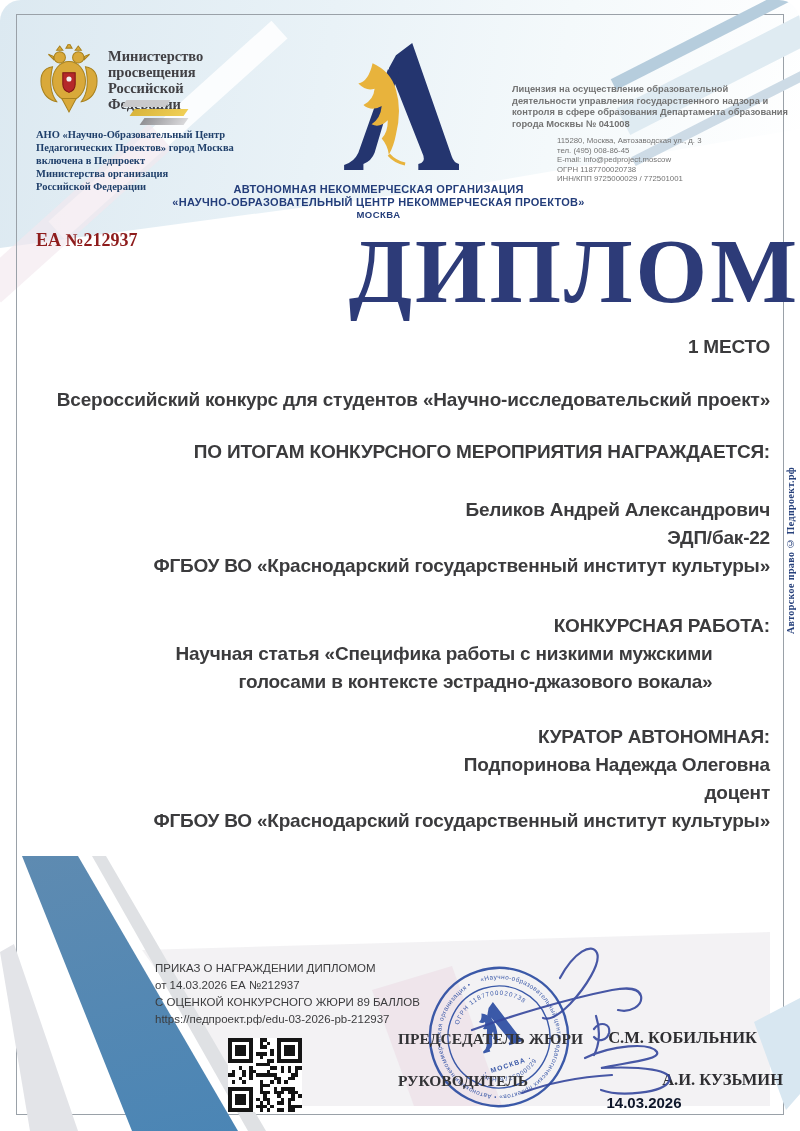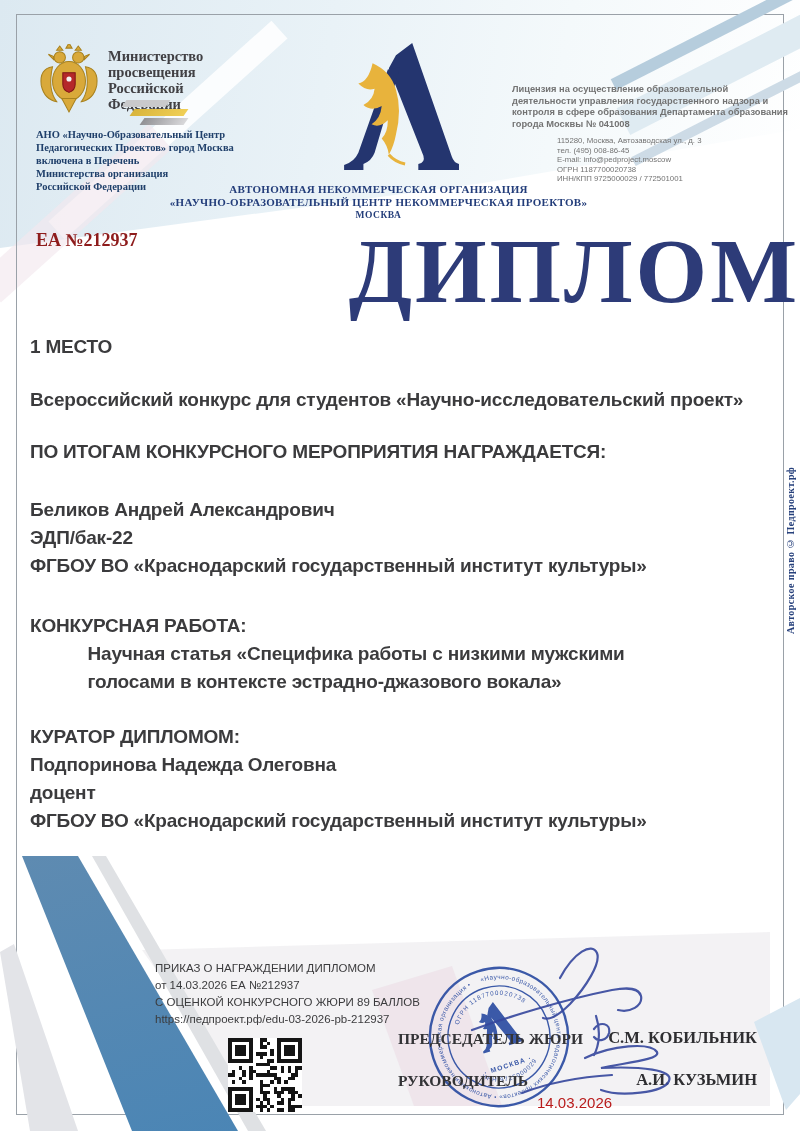--- a/index.html
+++ b/index.html
@@ -1,17 +1,17 @@
 <!DOCTYPE html>
 <html><head>
 <meta charset="utf-8">
 <style>
   html,body{margin:0;padding:0;background:#ffffff;}
   #page{position:relative;width:800px;height:1131px;overflow:hidden;background:#ffffff;
-        font-family:"Liberation Sans",sans-serif;}
+        font-family:"Liberation Sans",sans-serif;border-radius:21px;}
   
   .abs{position:absolute;}
   #bg-top{left:0;top:0;width:800px;height:248px;z-index:0;
      background:linear-gradient(100deg,#dce9f1 0%,#e9f2f7 40%,#f4f9fb 68%,#ffffff 100%);
      clip-path:polygon(0 0,100% 0,100% 52%,60% 74%,0 100%);}
   .streak{background:#ffffff;opacity:.85;z-index:0;}
   #streak-1{left:18px;top:118px;width:300px;height:24px;transform:rotate(-42deg);}
   #streak-2{left:-40px;top:196px;width:230px;height:34px;transform:rotate(-42deg);background:#f3e8ee;opacity:.65;}
   .tr-stripe{z-index:2;}
   #tr-stripe-1{left:596px;top:6px;width:320px;height:12px;background:#b6cddd;transform:rotate(-27deg);}
@@ -41,50 +41,50 @@
   #chev-1{width:44px;margin-left:12px;background:#c9c9cb;}
   #chev-2{width:54px;margin-left:20px;height:8px;margin-top:2px;background:linear-gradient(90deg,#d8b43c,#f0cf56);}
   #chev-3{width:44px;margin-left:30px;margin-top:2px;background:linear-gradient(90deg,#909094,#d9d9db);}
   #ano-note{left:36px;top:128px;z-index:3;color:#20406b;font-family:"Liberation Serif",serif;
      font-weight:bold;font-size:10.5px;line-height:13px;}
   #center-logo{left:338px;top:40px;z-index:3;}
   #license{left:512px;top:84px;width:276px;z-index:3;color:#737373;font-family:Liberation Sans, sans-serif;}
   #license-par{font-size:9.3px;line-height:11.5px;font-weight:bold;}
   #license-contacts{margin-top:6px;font-size:7.8px;line-height:9.5px;margin-left:45px;}
   #org-name{left:0;top:183px;width:757px;text-align:center;z-index:3;color:#233d7a;
-     font-family:Liberation Serif, serif;font-weight:bold;}
+     font-family:Liberation Sans, sans-serif;font-weight:bold;}
   .org-l1{font-size:11px;line-height:13px;letter-spacing:.3px;}
   .org-l3{font-size:9.5px;line-height:12px;letter-spacing:.5px;}
   #diploma-number{left:36px;top:230px;z-index:3;color:#8e1c1c;font-family:"Liberation Serif",serif;
      font-weight:bold;font-size:18px;}
   #diploma-title{left:0;top:218px;width:800px;text-align:right;z-index:3;color:#2d3b78;
      font-family:"Liberation Serif",serif;font-weight:bold;font-size:92px;letter-spacing:3px;}
   
-  #body-block{left:30px;top:336px;width:740px;z-index:3;text-align:left;color:#3b3b3d;
+  #body-block{left:30px;top:336px;width:740px;z-index:3;text-align:right;color:#3b3b3d;
      font-weight:bold;font-size:19px;letter-spacing:-0.2px;}
   #body-block .line{white-space:nowrap;}
   #place-line{margin-bottom:31px;}
   #competition-line{margin-bottom:30px;}
   #awarded-line{margin-bottom:33px;}
   .stack{line-height:28px;}
   #recipient-block{margin-bottom:32px;}
   #work-block{margin-bottom:27px;}
   #work-title{max-width:625px;margin:0 auto;white-space:normal;}
   
   #order-block{left:155px;top:960px;z-index:3;color:#3b3b3d;font-weight:normal;font-size:11.5px;line-height:17px;}
   #qr-code{left:228px;top:1038px;z-index:3;}
   .sig-label{z-index:4;color:#333336;font-family:"Liberation Serif",serif;font-weight:bold;font-size:15.5px;}
   #chair-label{left:398px;top:1030px;}
   #head-label{left:398px;top:1072px;}
   .sig-name{z-index:4;color:#2e2e31;font-family:"Liberation Serif",serif;font-weight:bold;font-size:16.5px;
      width:220px;text-align:right;}
   #chair-name{left:537px;top:1028px;}
-  #head-name{left:537px;top:1070px;}
-  #sign-date{left:537px;top:1094px;width:214px;text-align:left;z-index:4;color:#b91c1c;
-     font-weight:normal;font-size:15px;}
+  #head-name{left:563px;top:1070px;}
+  #sign-date{left:537px;top:1094px;width:214px;text-align:center;z-index:4;color:#0f172a;
+     font-weight:bold;font-size:15px;}
   #stamp{left:424px;top:962px;z-index:3;opacity:.92;}
   #signatures{left:0;top:0;z-index:5;pointer-events:none;}
   #copyright{right:4px;top:420px;height:260px;z-index:3;color:#27417c;
      font-family:"Liberation Serif",serif;font-weight:bold;font-size:10px;letter-spacing:.4px;
      writing-mode:vertical-rl;transform:rotate(180deg);text-align:center;}
 </style>
 </head>
 <body>
 
 <div id="page">
@@ -129,21 +129,21 @@
   </div>
   <div id="chevrons" class="abs">
     <span id="chev-1"></span>
       <span id="chev-2"></span>
       <span id="chev-3"></span>
   </div>
 
   <div id="ano-note" class="abs">
     <div>АНО «Научно-Образовательный Центр</div>
     <div>Педагогических Проектов» город Москва</div>
-    <div>включена в Перечень</div>
+    <div>включена в Педпроект</div>
     <div>Министерства организация</div>
     <div>Российской Федерации</div>
   </div>
 
   <svg id="center-logo" class="abs" width="122" height="134" viewBox="0 0 120 130">
     <path d="M57,14 L73,2 L112,114 Q114,120 119,121 L119,127 L79,127 L79,121 Q86,120 84,113 L50,27 Z" fill="#24356f"></path>
     <path d="M49,28 L61,26 L36,110 Q33,118 25,121 L25,127 L6,127 L6,122 Q16,119 20,110 Z" fill="#24356f"></path>
     <path d="M34,22 Q52,30 57,48 Q63,68 57,92 Q55,103 50,112 Q49,103 43,96 Q49,90 49,78 Q41,86 33,82 Q42,76 43,64 Q33,70 25,63 Q35,58 36,47 Q28,50 20,42 Q30,40 34,22 Z" fill="#e8b33c"></path>
     <path d="M50,112 Q56,119 66,121" stroke="#e8b33c" stroke-width="3" fill="none"></path>
   </svg>
@@ -175,21 +175,21 @@
     <div id="recipient-block" class="stack">
       <div>Беликов Андрей Александрович</div>
       <div>ЭДП/бак-22</div>
       <div>ФГБОУ ВО «Краснодарский государственный институт культуры»</div>
     </div>
     <div id="work-block" class="stack">
       <div>КОНКУРСНАЯ РАБОТА:</div>
       <div id="work-title">Научная статья «Специфика работы с низкими мужскими голосами в контексте эстрадно-джазового вокала»</div>
     </div>
     <div id="curator-block" class="stack">
-      <div>КУРАТОР ДИПЛОМОМ:</div>
+      <div>КУРАТОР АВТОНОМНАЯ:</div>
       <div>Подпоринова Надежда Олеговна</div>
       <div>доцент</div>
       <div>ФГБОУ ВО «Краснодарский государственный институт культуры»</div>
     </div>
   </div>
 
   <div id="order-block" class="abs">
     <div>ПРИКАЗ О НАГРАЖДЕНИИ ДИПЛОМОМ</div>
     <div>от 14.03.2026 ЕА №212937</div>
     <div>С ОЦЕНКОЙ КОНКУРСНОГО ЖЮРИ 89 БАЛЛОВ</div>

